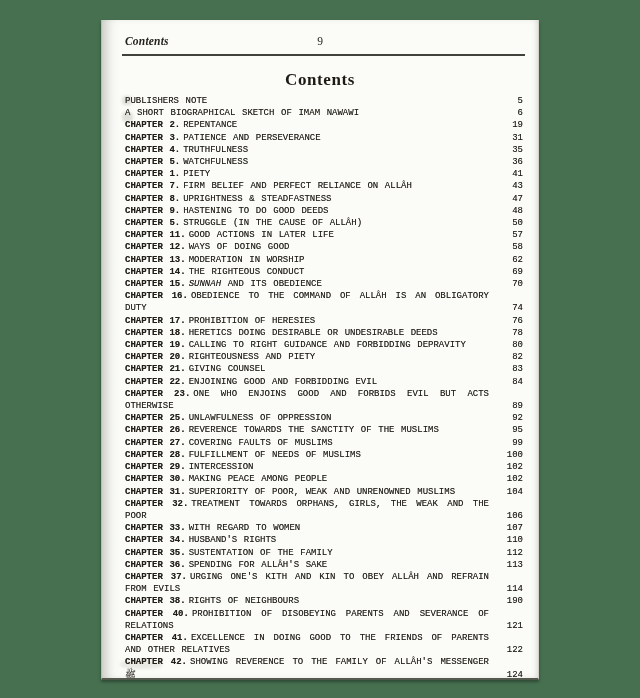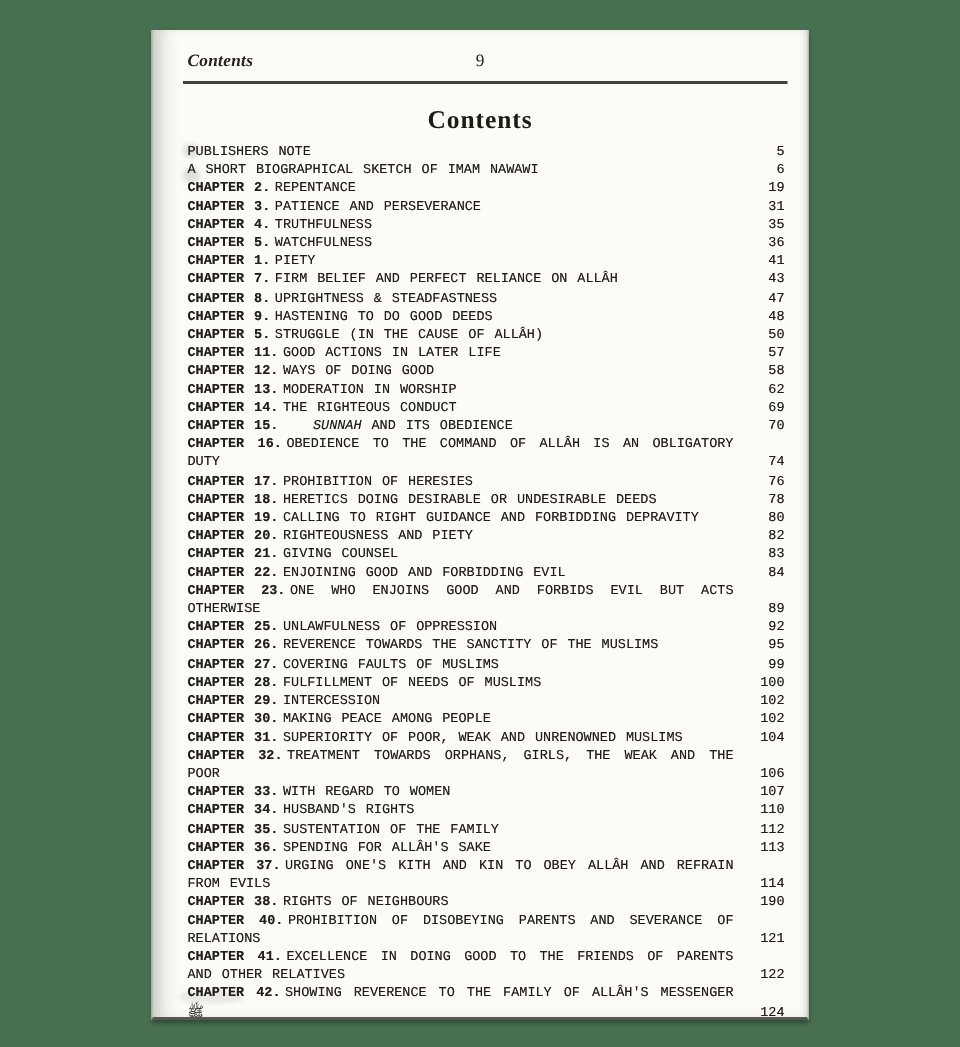--- a/index.html
+++ b/index.html
@@ -44,21 +44,21 @@
     text-shadow:0 0 .35px rgba(33,30,24,.55);
     word-spacing:1.2px;
   }
   .toc-row{
     display:flex;align-items:flex-end;line-height:12.2px;font-family:Liberation Mono, monospace;
   }
   .toc-row .t{
     flex:1 1 auto;text-align:justify;padding-right:8px;
   }
   .toc-row .label{font-weight:bold;margin-right:3px;}
-  .toc-row .t i{font-style:italic;margin-left:20px;}
+  .toc-row .t i{font-style:italic;}
   .toc-row .pg{
     flex:0 0 26px;text-align:right;line-height:12.2px;
   }
   .scan-artifact{
     position:absolute;background:#c9cac2;border-radius:40%;
     filter:blur(1.5px);opacity:.55;
   }
   .artifact-1{left:20px;top:76px;width:10px;height:9px;}
   .artifact-2{left:20px;top:92px;width:11px;height:10px;}
   .artifact-3{left:18px;top:640px;width:42px;height:9px;opacity:.35;}

